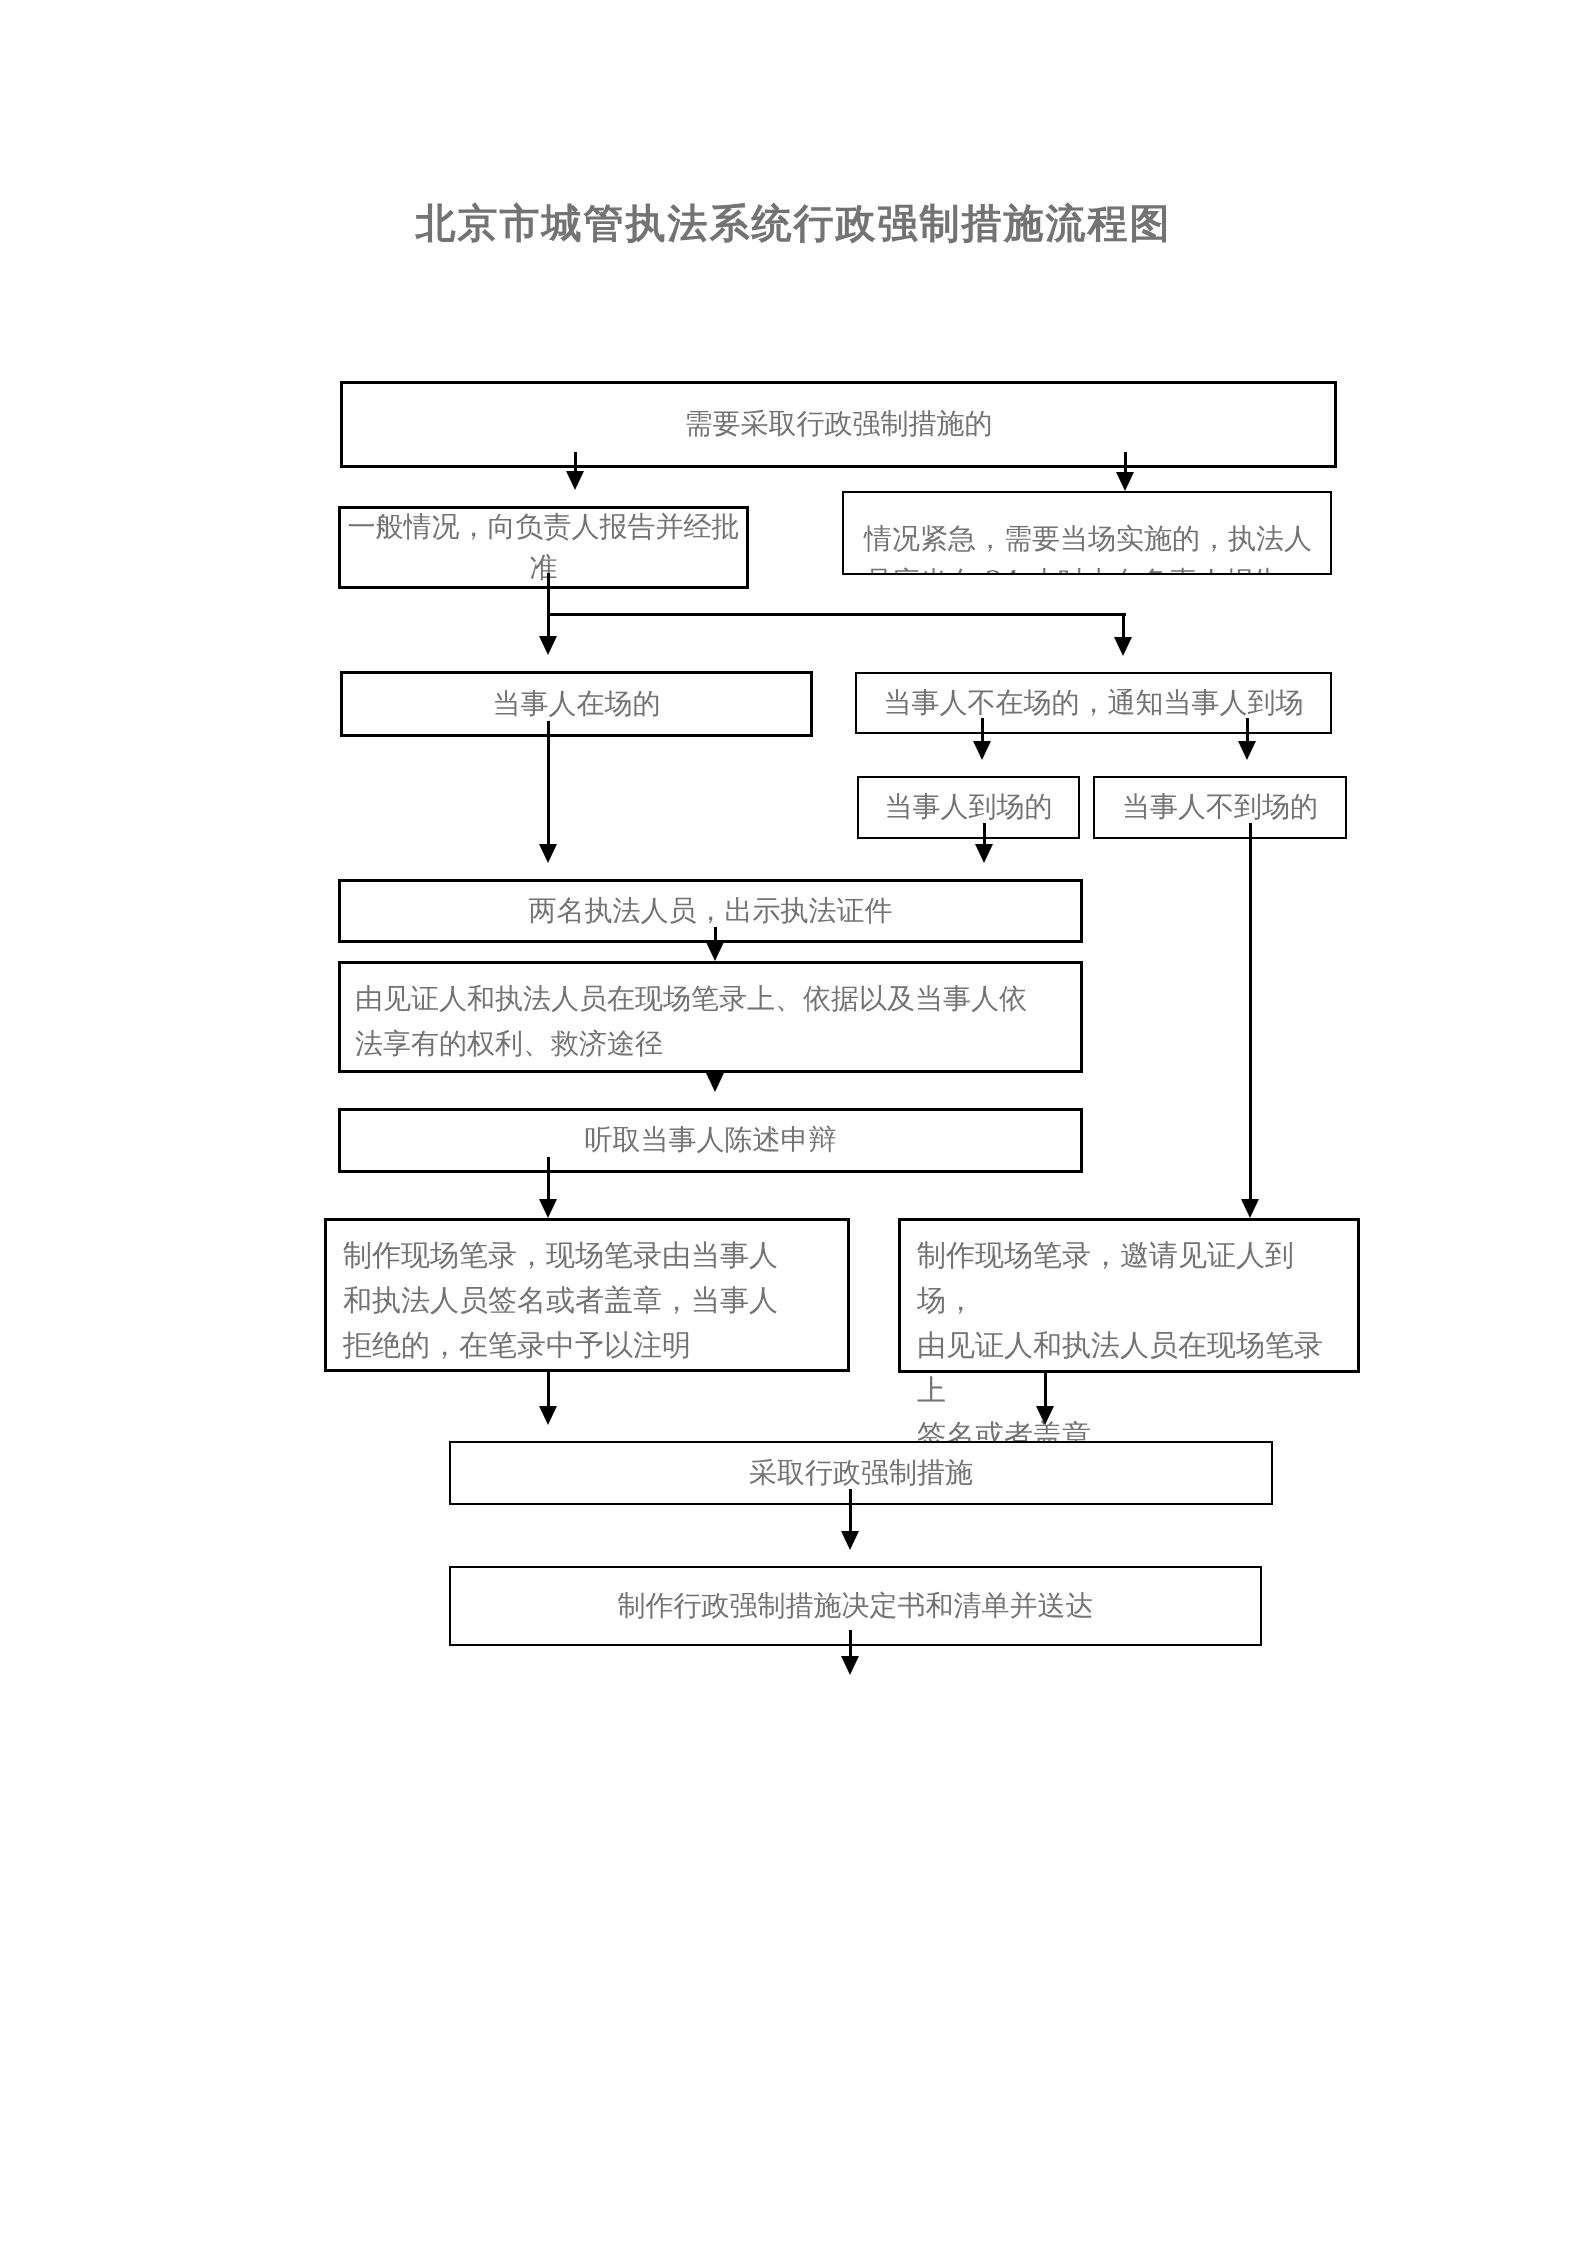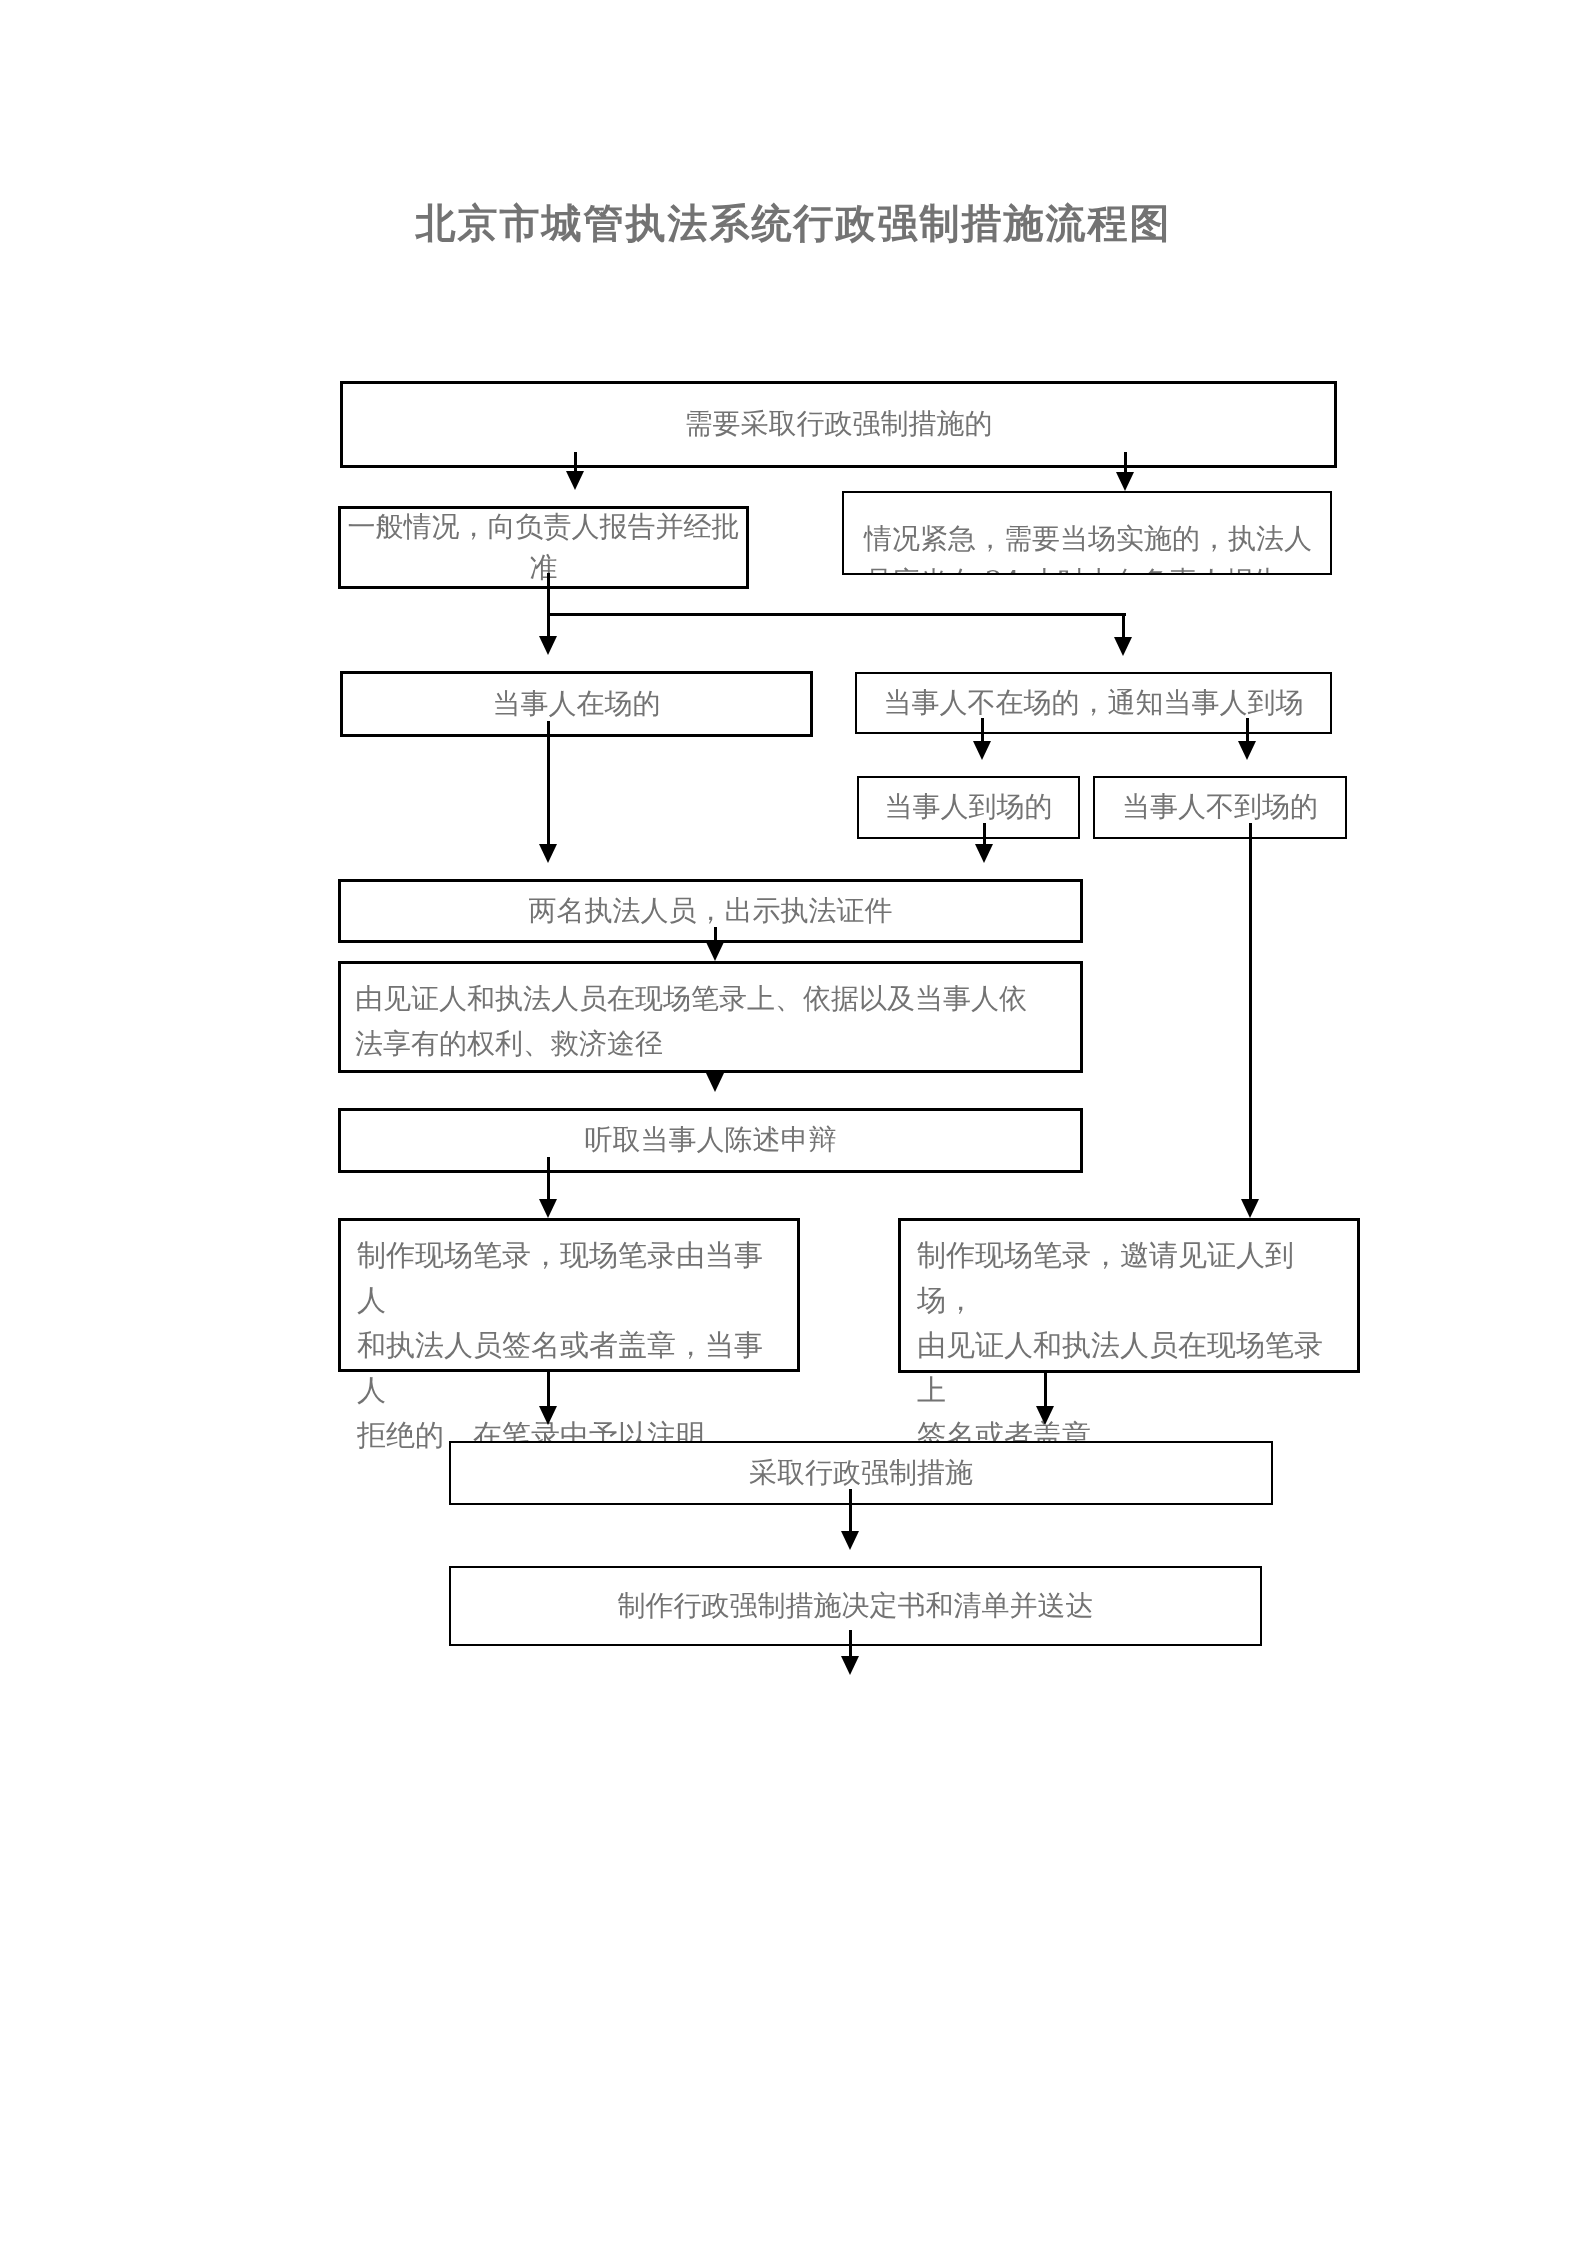--- a/index.html
+++ b/index.html
@@ -72,21 +72,21 @@
 
   <div class="box p-inform" style="left:338px;top:961px;width:745px;height:112px">
     <span class="box-text">由见证人和执法人员在现场笔录上、依据以及当事人依
 法享有的权利、救济途径</span>
   </div>
 
   <div class="box center" style="left:338px;top:1092px;width:745px;height:65px">
     <span class="box-text">听取当事人陈述申辩</span>
   </div>
 
-  <div class="box p-record" style="left:338px;top:1218px;width:462px;height:154px">
+  <div class="box p-record" style="left:324px;top:1218px;width:526px;height:154px">
     <span class="box-text">制作现场笔录，现场笔录由当事人
 和执法人员签名或者盖章，当事人
 拒绝的，在笔录中予以注明</span>
   </div>
 
   <div class="box p-record" style="left:898px;top:1218px;width:462px;height:155px">
     <span class="box-text">制作现场笔录，邀请见证人到场，
 由见证人和执法人员在现场笔录上
 签名或者盖章</span>
   </div>

